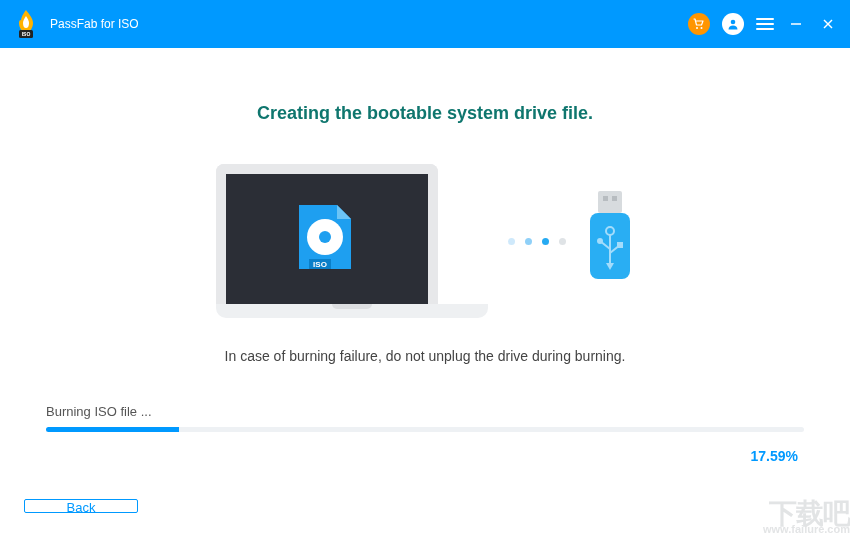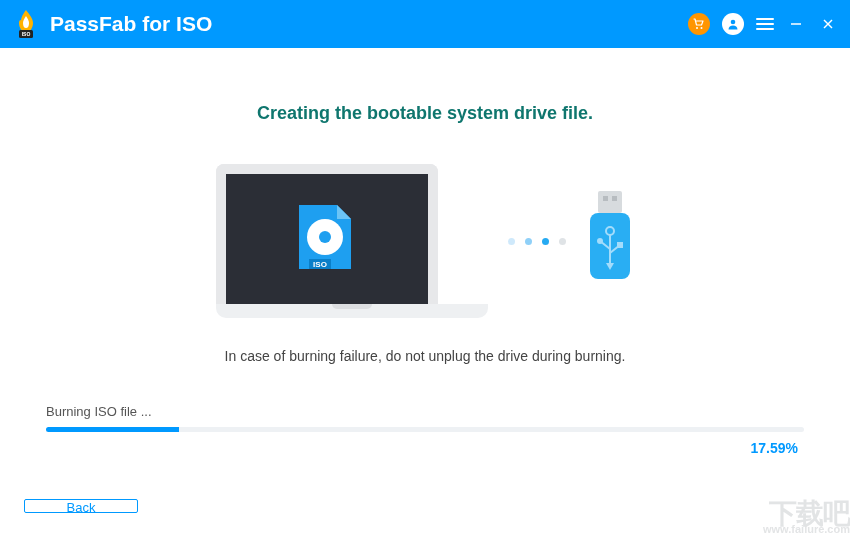--- a/index.html
+++ b/index.html
@@ -20,22 +20,22 @@
       color: #fff;
     }
     .app-icon {
       width: 28px; height: 28px;
       margin-right: 10px;
       display: flex;
       align-items: center;
       justify-content: center;
     }
     .app-title {
-      font-size: 21px;
-      font-weight: 700;
+      font-size: 12px;
+      font-weight: 400;
       flex: 1;
     }
     .title-actions {
       display: flex;
       align-items: center;
       gap: 12px;
     }
     .circle-btn {
       width: 22px; height: 22px;
       border-radius: 50%;
@@ -138,21 +138,21 @@
     .progress-fill {
       height: 100%;
       background: #0099ff;
       width: 17.59%;
     }
     .percent {
       text-align: right;
       font-size: 14px;
       font-weight: 700;
       color: #0099ff;
-      margin-top: 8px;
+      margin-top: 16px;
       padding-right: 6px;
     }
     .footer {
       position: absolute;
       left: 0; right: 0; bottom: 0;
       padding: 18px 24px;
     }
     .back-btn {
       width: 114px;
       height: 14px;

